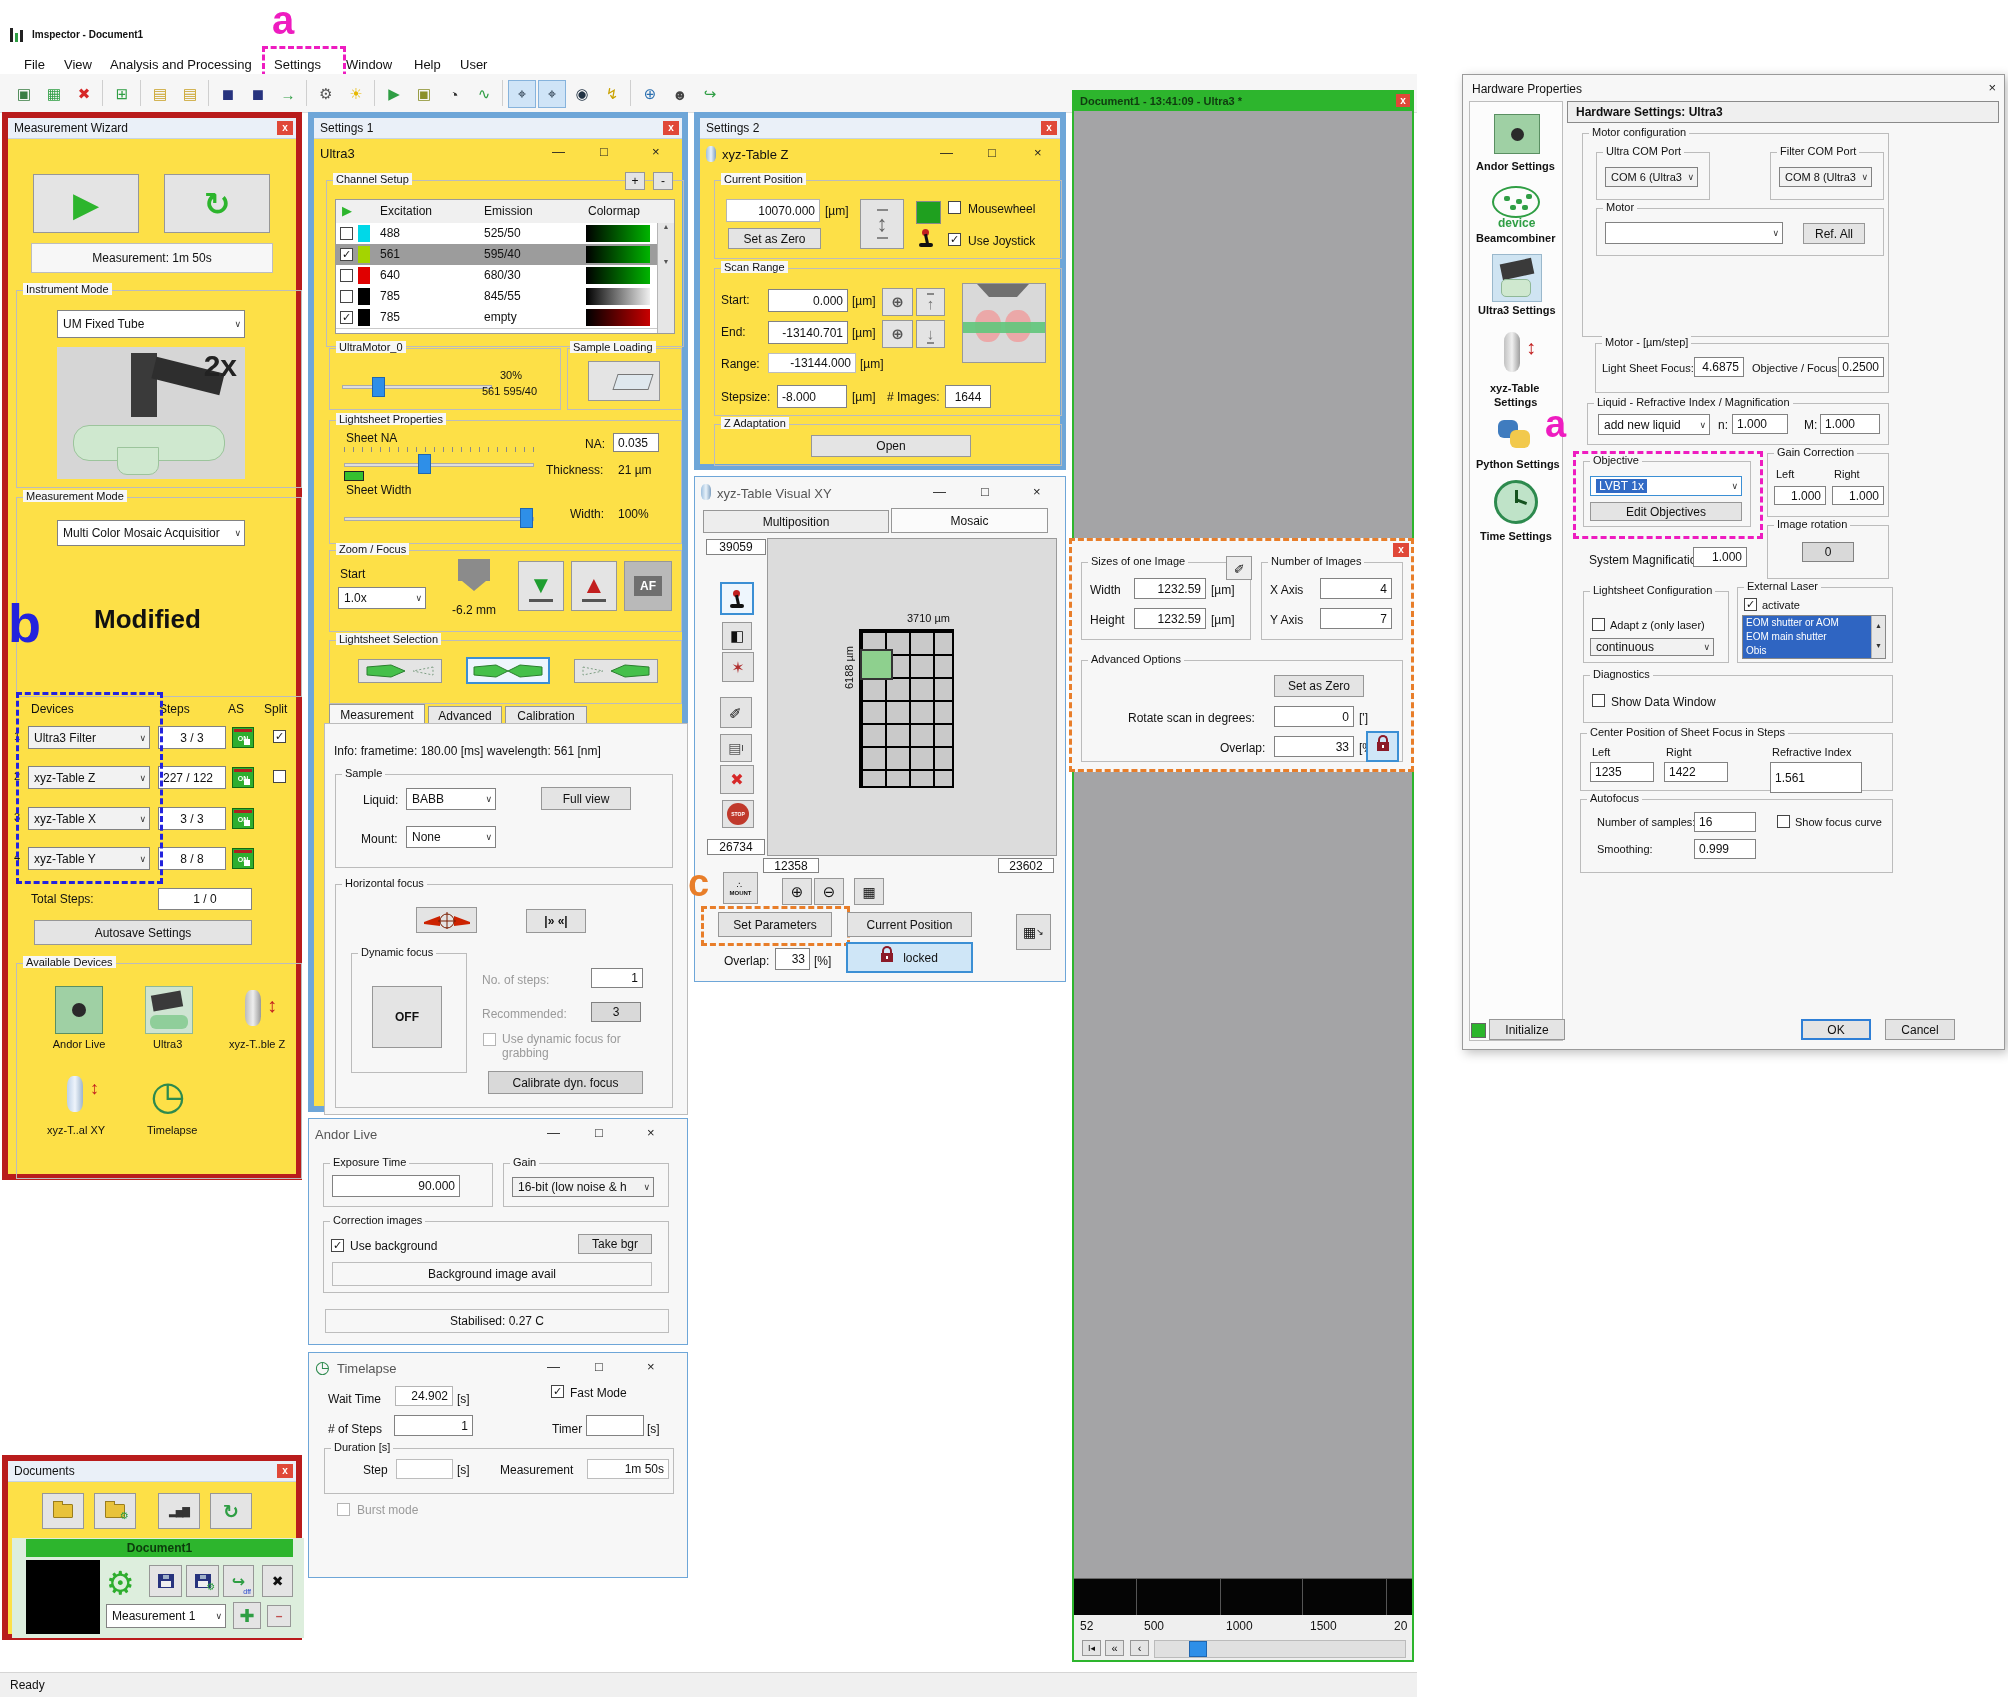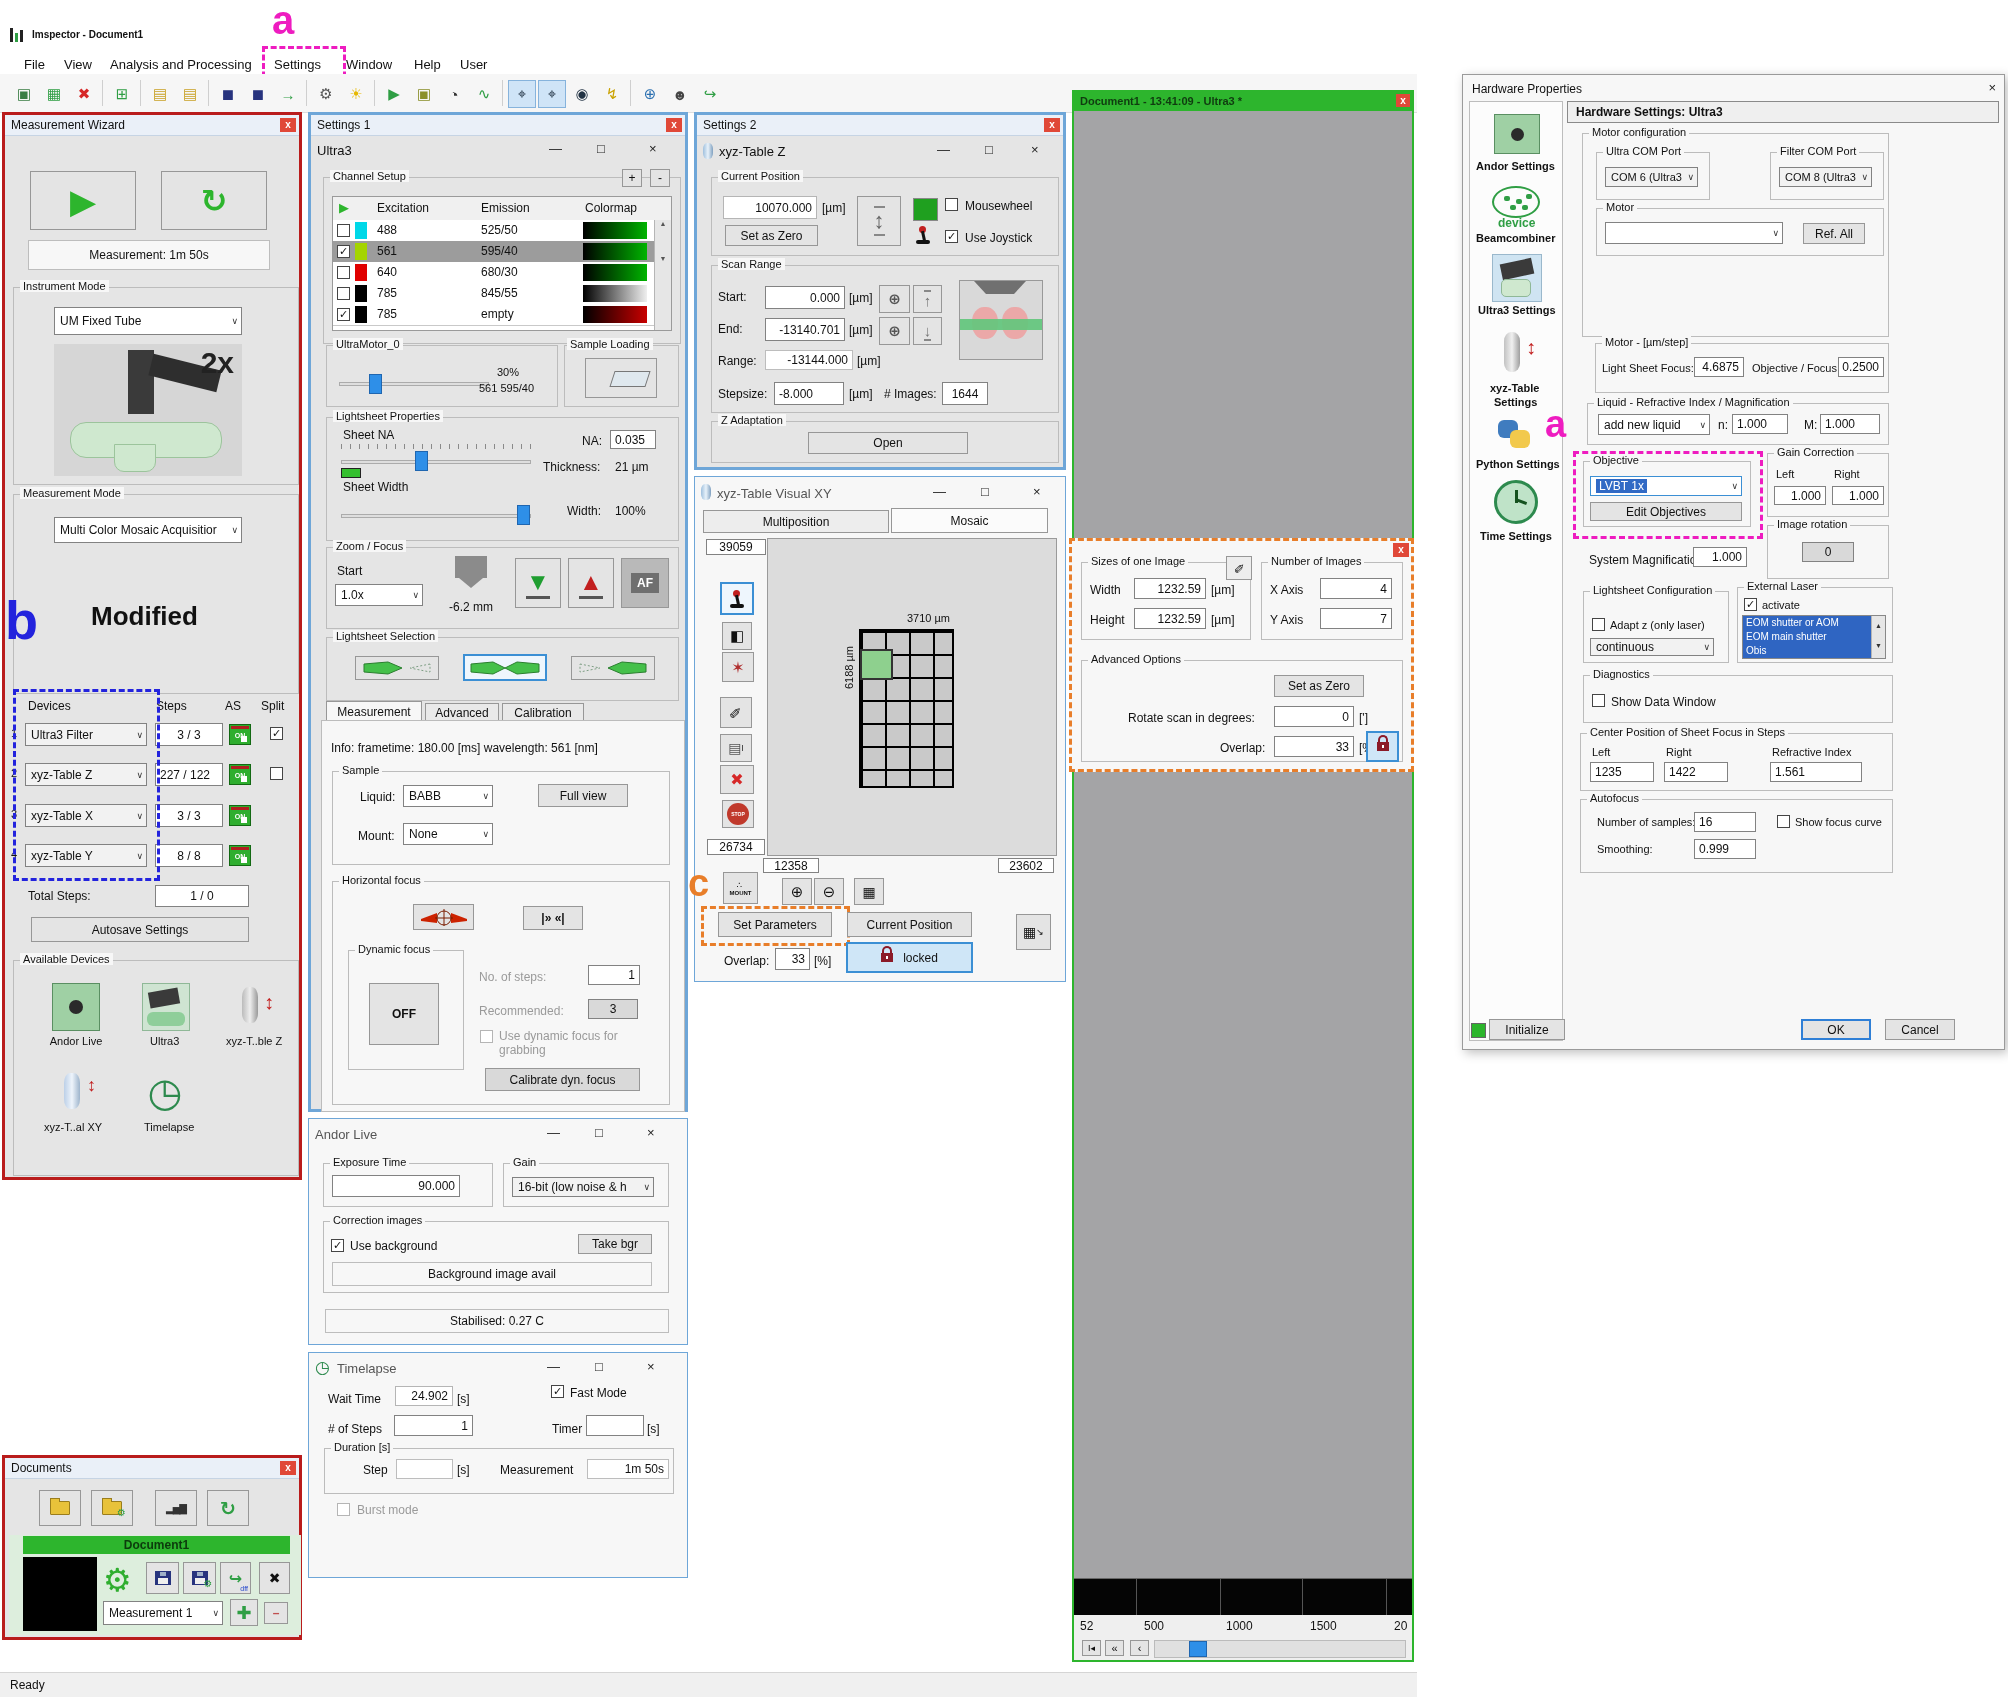--- a/index.html
+++ b/index.html
@@ -14,21 +14,21 @@
   .btn{position:absolute;background:#e4e4e4;border:1px solid #979797;display:flex;align-items:center;justify-content:center;font-size:12px;box-sizing:border-box;cursor:default}
   .fld{position:absolute;background:#fff;border:1px solid #828282;font-size:12px;display:flex;align-items:center;padding:0 4px;box-sizing:border-box;white-space:nowrap;overflow:hidden}
   .fr{justify-content:flex-end}.fc{justify-content:center}
   .gray{background:#d9d9d9}
   .dd{position:absolute;background:#f2f2f2;border:1px solid #828282;font-size:12px;display:flex;align-items:center;box-sizing:border-box;padding:0 16px 0 5px;white-space:nowrap;overflow:hidden}
   .dd:after{content:"∨";position:absolute;right:3px;top:50%;transform:translateY(-50%);font-size:9px;color:#333}
   .dd.white{background:#fff}
   .cb{position:absolute;width:13px;height:13px;background:#fff;border:1px solid #454545;box-sizing:border-box;font-size:11px;line-height:10px;text-align:center}
   .cb.on:after{content:"✓"}
   .cb.dis{border-color:#b5b5b5}
-  .panel{position:absolute;background:#e5e5e5;border:3px solid #b91c1c;box-sizing:border-box}
+  .panel{position:absolute;background:#fde047;border:6px solid #b91c1c;box-sizing:border-box}
   .ptitle{position:absolute;left:0;top:0;right:0;height:21px;background:#eaf0f8;border-bottom:1px solid #c6d4e4;font-size:12px;display:flex;align-items:center;padding-left:6px;box-sizing:border-box}
   .win{position:absolute;background:#f7f7f7;border:1px solid #6ea6d8;box-sizing:border-box}
   .xbtn{position:absolute;top:3px;right:3px;width:16px;height:14px;background:#e04838;color:#fff;font-size:10px;line-height:14px;text-align:center;font-weight:bold}
   .wctl{position:absolute;font-size:13px;color:#222}
   .ticon{position:absolute;top:80px;width:26px;height:26px;display:flex;align-items:center;justify-content:center;font-size:15px;border:1px solid transparent}
   .ticon.pressed{background:#cfe4f7;border-color:#86b3dc}
   .tsep{position:absolute;top:80px;width:1px;height:26px;background:#cfcfcf}
   .dashM{position:absolute;border:3px dashed #ee1cc0;pointer-events:none}
   .dashB{position:absolute;border:3px dashed #2323dd;pointer-events:none}
   .dashO{position:absolute;border:3px dashed #e87e2a;pointer-events:none}
@@ -974,21 +974,21 @@
       <span class="leg">Center Position of Sheet Focus in Steps</span>
       <span class="lbl sm" style="left:11px;top:12px">Left</span>
       <span class="lbl sm" style="left:85px;top:12px">Right</span>
       <span class="lbl sm" style="left:191px;top:12px">Refractive Index</span>
       <div class="fld" style="left:9px;top:28px;width:64px;height:20px">
           <span>1235</span>
         </div>
       <div class="fld" style="left:83px;top:28px;width:64px;height:20px">
           <span>1422</span>
         </div>
-      <div class="fld" style="left:189px;top:28px;width:92px;height:20px">
+      <div class="fld" style="left:189px;top:28px;width:92px;height:31px">
           <span>1.561</span>
         </div>
     </div>
     <div class="grp" style="left:117px;top:724px;width:311px;height:72px">
       <span class="leg">Autofocus</span>
       <span class="lbl sm" style="left:16px;top:16px">Number of samples:</span>
       <div class="fld" style="left:113px;top:12px;width:62px;height:20px">
           <span>16</span>
         </div>
       <span class="cb" style="left:196px;top:15px"></span>

